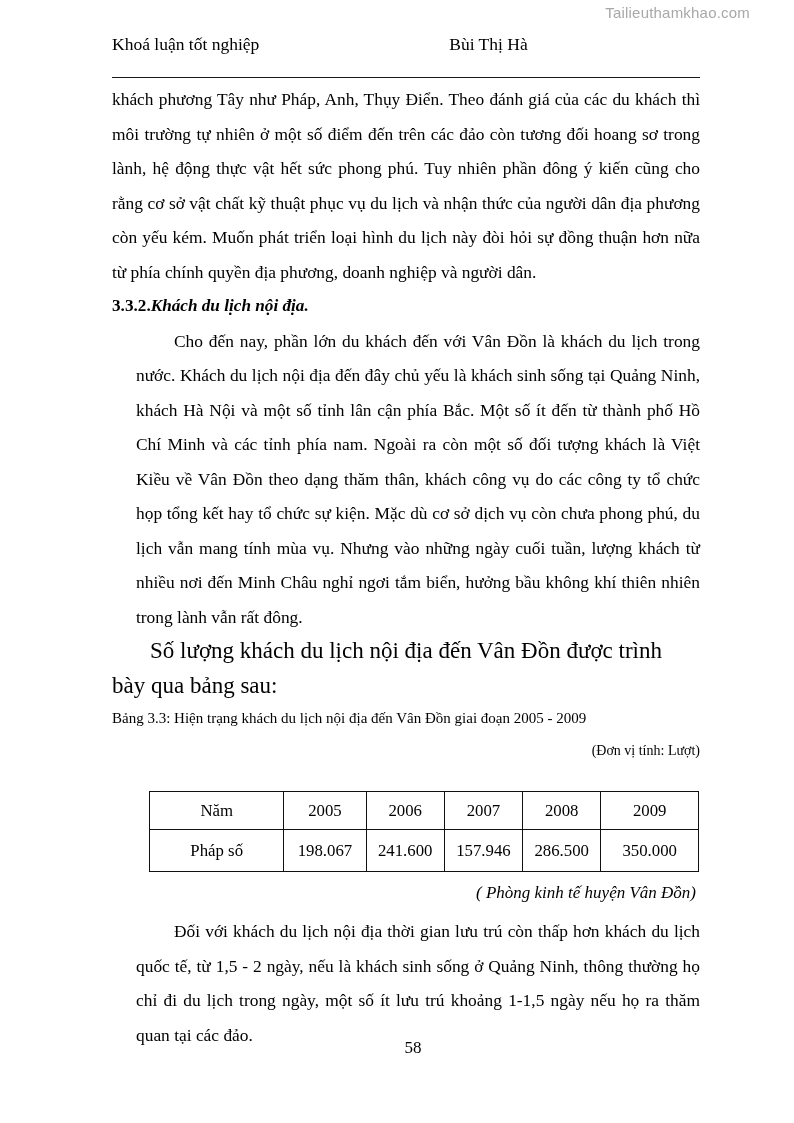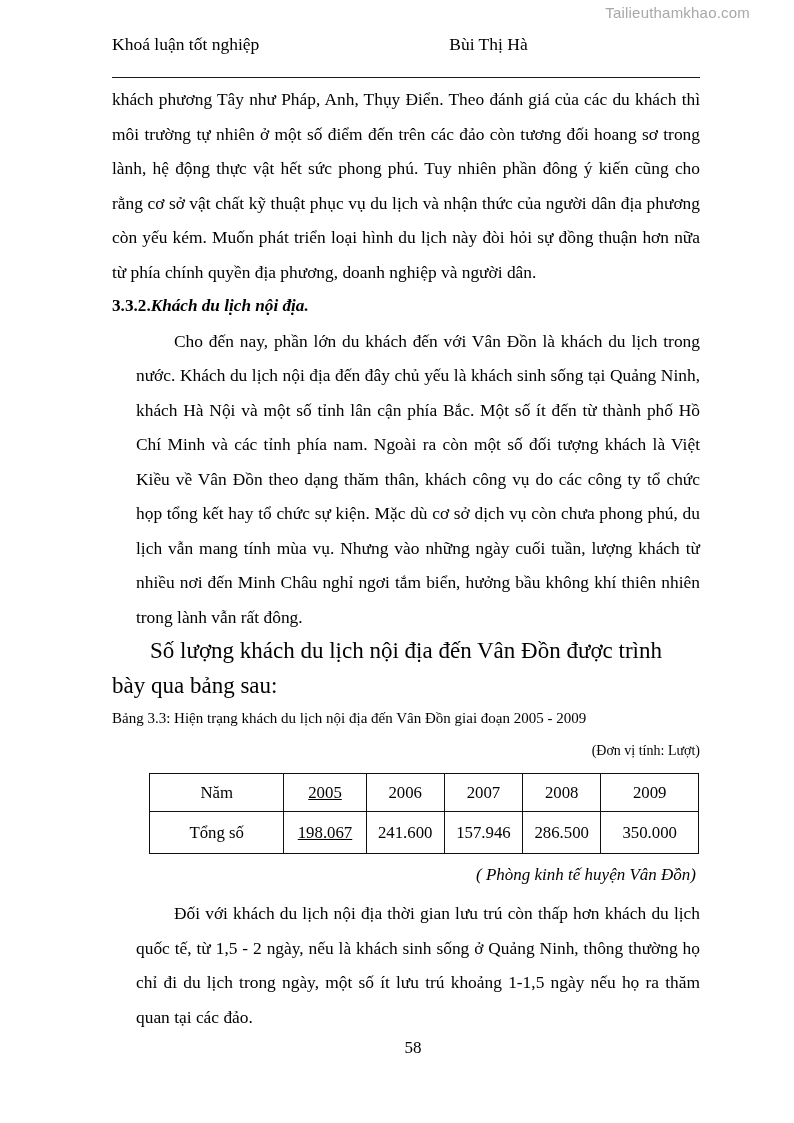--- a/index.html
+++ b/index.html
@@ -111,21 +111,21 @@
 
   p.unit-note {
     margin: 0;
     font-size: 14px;
     line-height: 33px;
     text-align: right;
   }
 
   
   .table-wrap {
-    margin-top: 6px;
+    margin-top: 24px;
     display: flex;
     justify-content: center;
   }
   table.data-table {
     border-collapse: collapse;
     width: 550px;
     margin-left: 36px;
     font-size: 16.8px;
   }
   table.data-table td {
@@ -133,21 +133,21 @@
     text-align: center;
     vertical-align: middle;
     padding: 0;
     height: 41px;
     white-space: nowrap;
   }
   table.data-table tr.head td {
     height: 37px;
   }
   table.data-table td.label-cell { width: 136px; }
-  table.data-table td.y1 { width: 82px; text-decoration: underline; }
+  table.data-table td.y1 { width: 82px; }
   table.data-table td.y2 { width: 78px; }
   table.data-table td.y3 { width: 78px; text-align: center; }
   table.data-table td.y4 { width: 78px; }
   table.data-table td.y5 { width: 98px; }
 
   p.source-note {
     margin: 6px 0 0 0;
     font-size: 17px;
     line-height: 30px;
     font-style: italic;
@@ -201,21 +201,21 @@
         <tbody>
           <tr class="head">
             <td class="label-cell">Năm</td>
             <td class="y1">2005</td>
             <td class="y2">2006</td>
             <td class="y3">2007</td>
             <td class="y4">2008</td>
             <td class="y5">2009</td>
           </tr>
           <tr>
-            <td class="label-cell">Tổng số</td>
+            <td class="label-cell">Pháp số</td>
             <td class="y1">198.067</td>
             <td class="y2">241.600</td>
             <td class="y3">157.946</td>
             <td class="y4">286.500</td>
             <td class="y5">350.000</td>
           </tr>
         </tbody>
       </table>
     </div>
 

